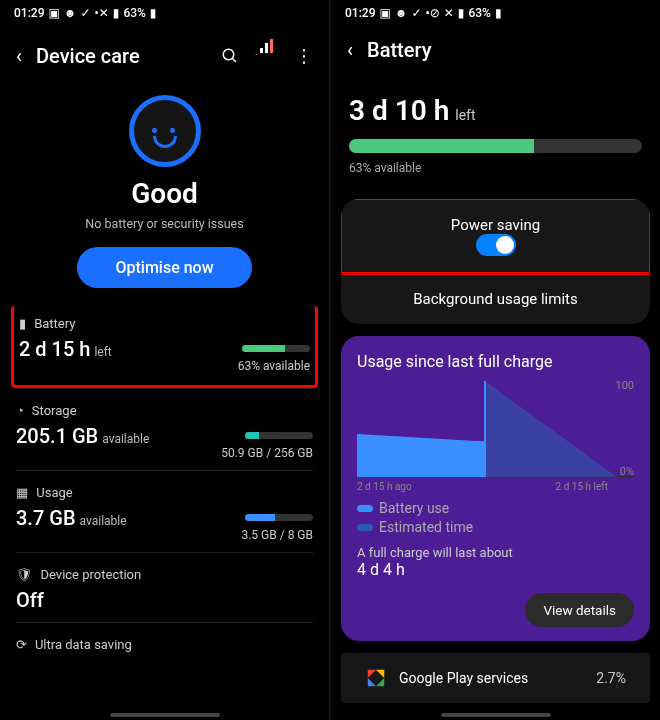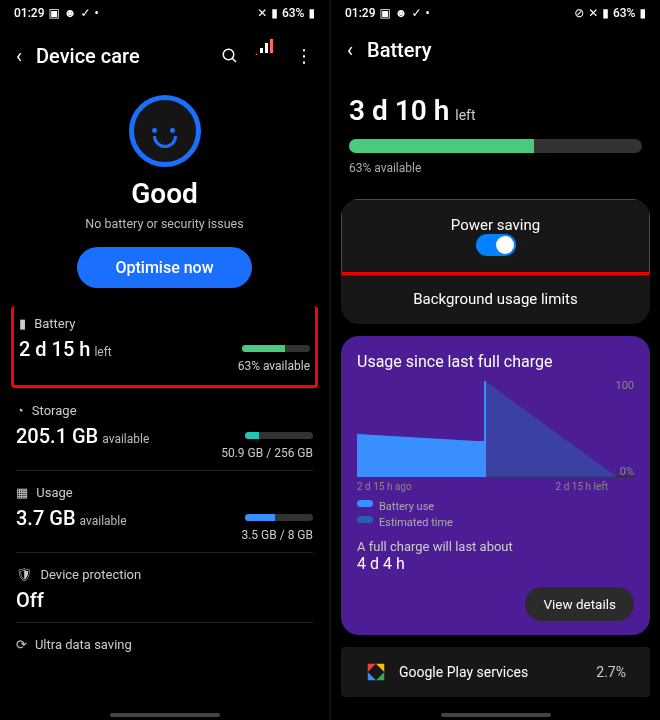--- a/index.html
+++ b/index.html
@@ -1,20 +1,20 @@
 <!DOCTYPE html>
 <html><head>
 <meta charset="utf-8">
 <style>
   * { box-sizing: border-box; margin: 0; padding: 0; font-family: -apple-system, Roboto, "Segoe UI", Arial, sans-serif; }
   body { background: #111; display: flex; gap: 2px; }
   .phone { width: 329px; height: 720px; background: #000; position: relative; overflow: hidden; color: #fff; }
 
   
-  .statusbar { display: flex; justify-content: space-between; align-items: center; padding: 6px 14px 2px; font-size: 12px; font-weight: 500; }
+  .statusbar { display: flex; justify-content: flex-start; align-items: center; padding: 6px 14px 2px; font-size: 12px; font-weight: 500; }
   .statusbar .right, .statusbar .left { display: flex; align-items: center; gap: 4px; }
   .sb-icon { display: inline-block; }
 
   
   .appbar { display: flex; align-items: center; gap: 14px; padding: 16px 16px 8px; }
   .appbar-title { font-size: 20px; font-weight: 500; flex: 1; }
   .appbar-icons { display: flex; gap: 20px; align-items: center; }
 
   
   .center-block { text-align: center; padding-top: 8px; }
@@ -55,21 +55,21 @@
   .toggle { width: 40px; height: 22px; background: #0381fe; border-radius: 11px; position: relative; }
   .toggle .knob { position: absolute; right: 2px; top: 2px; width: 18px; height: 18px; background: #fff; border-radius: 50%; }
 
   .usage-card { background: #4c1d95; border-radius: 18px; margin: 12px 10px 0; padding: 16px 16px 14px; }
   .usage-title { font-size: 16px; margin-bottom: 10px; }
   .chart-box { height: 96px; position: relative; border-bottom: 1px solid #2b2b2b; margin-bottom: 4px; }
   .chart-100, .chart-0 { position: absolute; right: 0; font-size: 11px; color: #888; text-align: center; }
   .chart-100 { top: -2px; } .chart-0 { bottom: -2px; }
   .chart-svg { position:absolute; left:0; top:0; width: 260px; height: 96px; }
   .chart-xaxis { display:flex; justify-content:space-between; font-size:10px; color:#888; padding-right:26px; margin-bottom: 8px;}
-  .legend-row { font-size: 11px; color: #aaa; display: flex; align-items: flex-start; gap: 6px; margin-bottom:3px;}
+  .legend-row { font-size: 14px; color: #aaa; display: flex; align-items: center; gap: 6px; margin-bottom:3px;}
   .legend-dot { width: 16px; height: 7px; border-radius: 4px; display:inline-block;}
   .full-est { font-size: 13px; color: #ccc; margin-top: 10px; }
   .full-est-val { font-size: 16px; color: #fff; }
   .view-details { display: block; background: #2b2b2b; border: none; color: #fff; font-size: 13.5px; padding: 9px 18px; border-radius: 20px; margin: 14px 0 0 auto; }
 
   .play-row { background:#171717; margin:12px 10px 0; border-radius:4px; padding:14px 24px; display:flex; align-items:center; gap:12px; font-size:14px;}
   .play-icon { width:22px; height:22px; }
   .pct { margin-left:auto; color:#ccc;}
 
   .navhint { position:absolute; bottom:3px; left:50%; transform:translateX(-50%); width:110px; height:4px; background:#444; border-radius:3px;}

